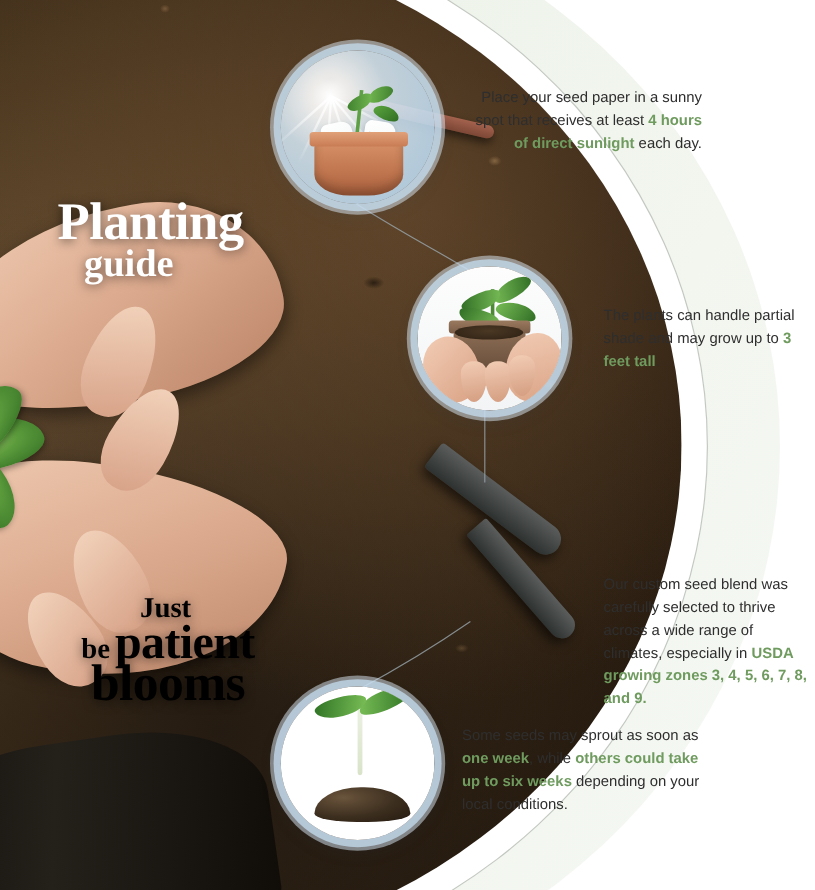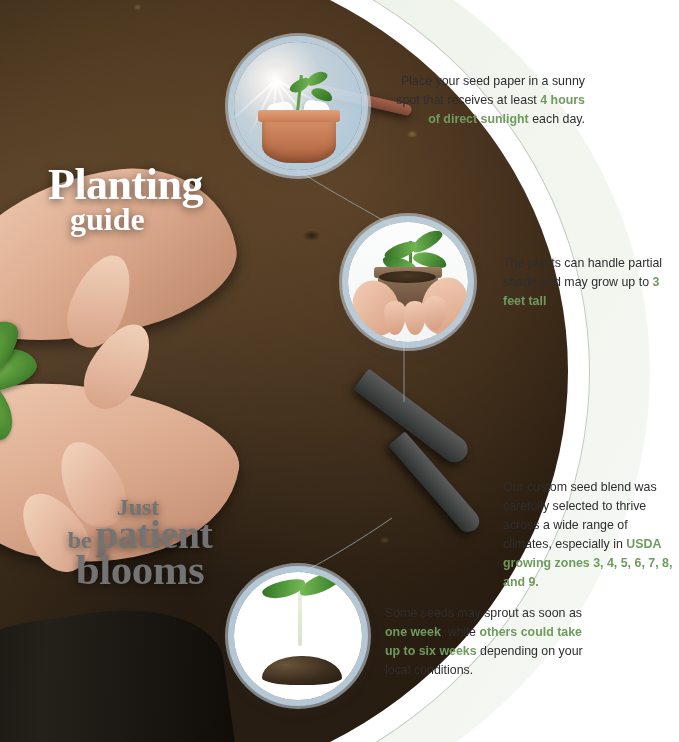--- a/index.html
+++ b/index.html
@@ -197,21 +197,21 @@
     text-shadow: 0 2px 9px rgba(0,0,0,.55);
     z-index: 6;
   }
   .headline-top .l-a { display: block; font-size: 44px; letter-spacing: -0.5px; }
   .headline-top .l-b { display: block; font-size: 32px; margin-left: 22px; }
 
   .headline-bot {
     position: absolute;
     left: 30px;
     top: 497px;
-    color: #737373;
+    color: #000000;
     font-family: "Liberation Serif", "DejaVu Serif", serif;
     font-weight: 700;
     line-height: .86;
     text-shadow: 0 2px 9px rgba(0,0,0,.55);
     z-index: 6;
     width: 220px;
   }
   .headline-bot .r1 { display: block; text-align: center; }
   .headline-bot .r2 { display: block; text-align: center; }
   .headline-bot .r3 { display: block; text-align: center; }

